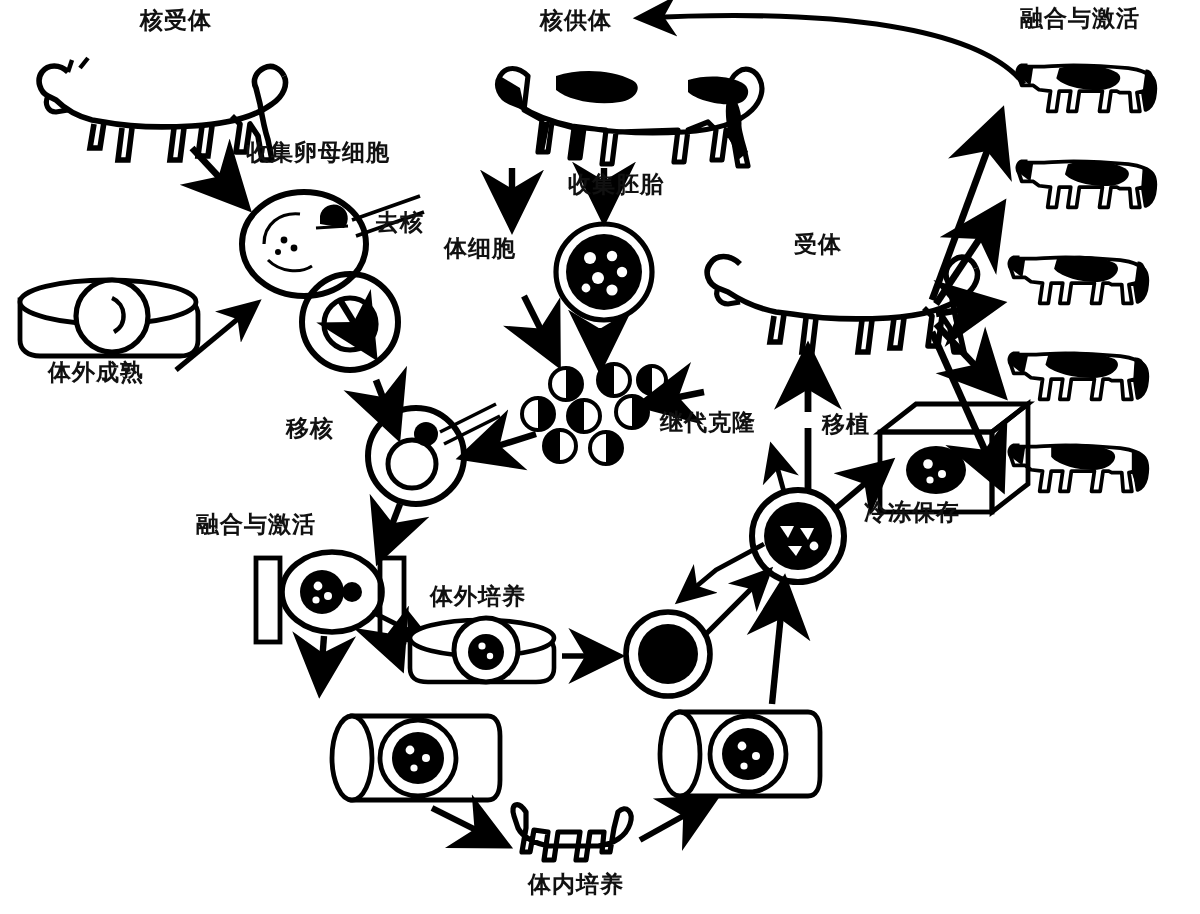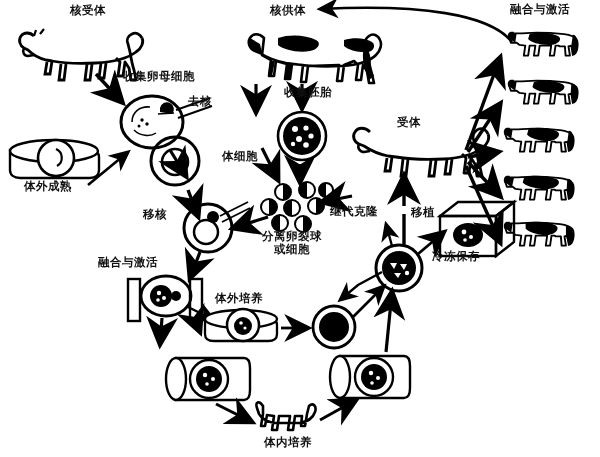--- a/index.html
+++ b/index.html
@@ -304,30 +304,28 @@
   <path d="M468,157 L498,152" stroke="#000" stroke-width="3.4" fill="none" marker-end="url(#ahb)"></path>
   <path d="M468,162 L500,196" stroke="#000" stroke-width="3.4" fill="none" marker-end="url(#ahb)"></path>
   <path d="M466,166 L500,242" stroke="#000" stroke-width="3.4" fill="none" marker-end="url(#ahb)"></path>
 
   <path d="M512,42 C490,14 420,4 320,9" stroke="#000" stroke-width="2.6" fill="none" marker-end="url(#ah)"></path>
 
 </svg>
 
 <div class="lbl ctr" style="left:88px;top:4px;">核受体</div>
 <div class="lbl" style="left:123px;top:70px;text-align:center;">收集卵母细胞</div>
-<div class="lbl" style="left:188px;top:95px;text-align:center;">去核</div>
+<div class="lbl" style="left:188px;top:105px;text-align:center;">去核</div>
 <div class="lbl ctr" style="left:48px;top:180px;text-align:right;">体外成熟</div>
 <div class="lbl" style="left:143px;top:208px;">移核</div>
 <div class="lbl" style="left:98px;top:256px;">融合与激活</div>
 
 <div class="lbl ctr" style="left:288px;top:4px;">核供体</div>
 <div class="lbl" style="left:284px;top:86px;">收集胚胎</div>
-<div class="lbl" style="left:222px;top:118px;margin-top:32px;">体细胞</div>
-<div class="lbl ctr" style="left:292px;top:230px;white-space:pre;">分离卵裂球
-或细胞</div>
+<div class="lbl" style="left:222px;top:118px;">体细胞</div>
 <div class="lbl" style="left:330px;top:205px;">继代克隆</div>
 
 <div class="lbl ctr" style="left:409px;top:116px;text-align:center;">受体</div>
 <div class="lbl" style="left:396px;top:206px;margin-left:15px;">移植</div>
 <div class="lbl" style="left:432px;top:250px;">冷冻保存</div>
 <div class="lbl ctr" style="left:540px;top:3px;">融合与激活</div>
 
 <div class="lbl" style="left:215px;top:292px;">体外培养</div>
 <div class="lbl ctr" style="left:288px;top:436px;">体内培养</div>
 

